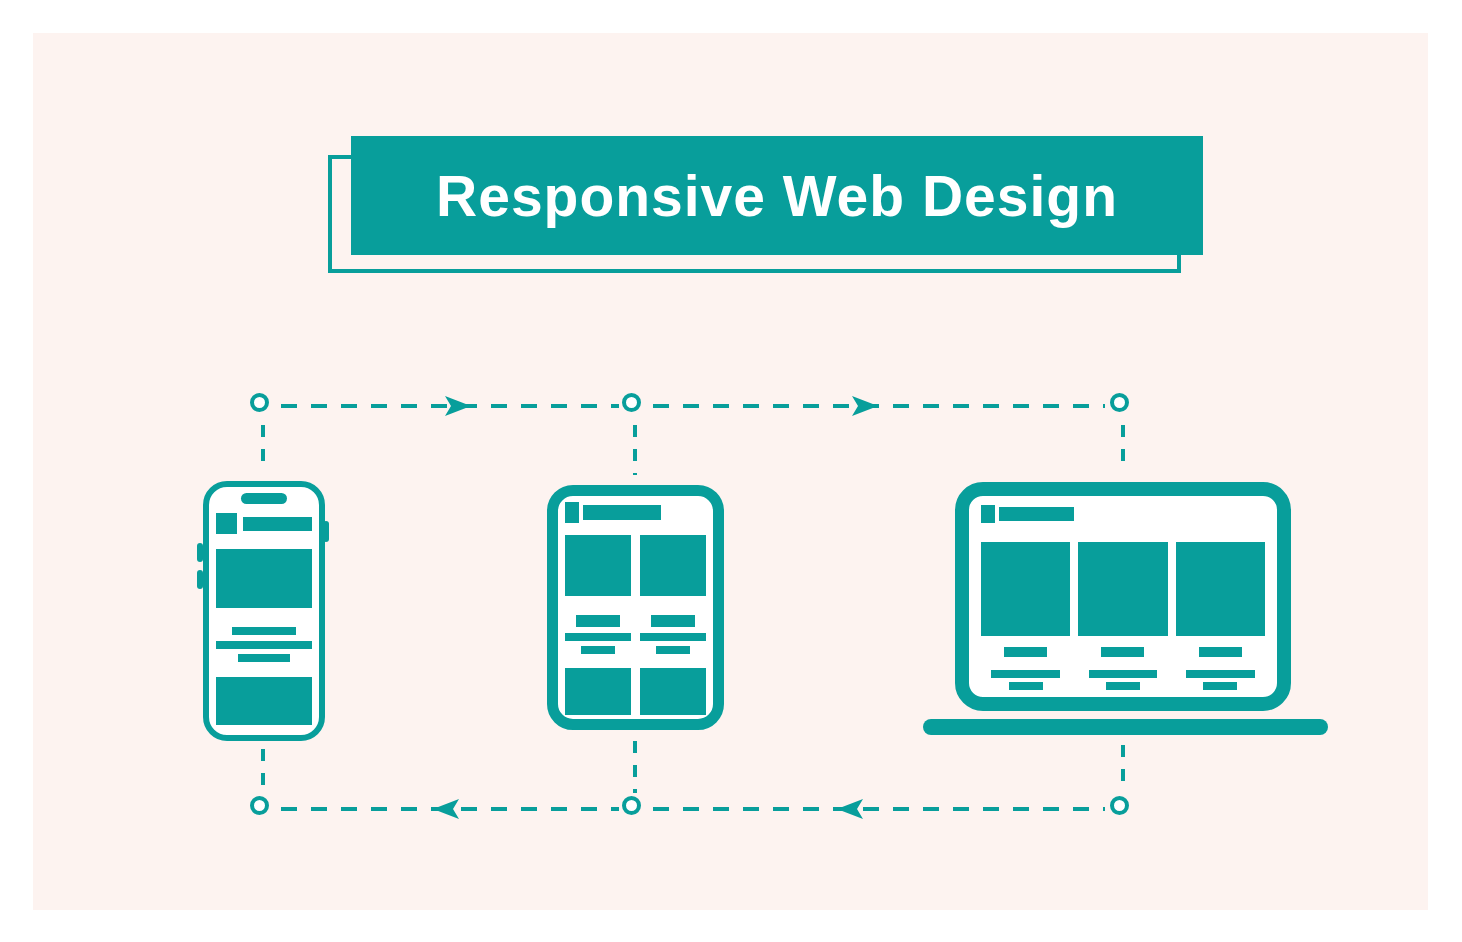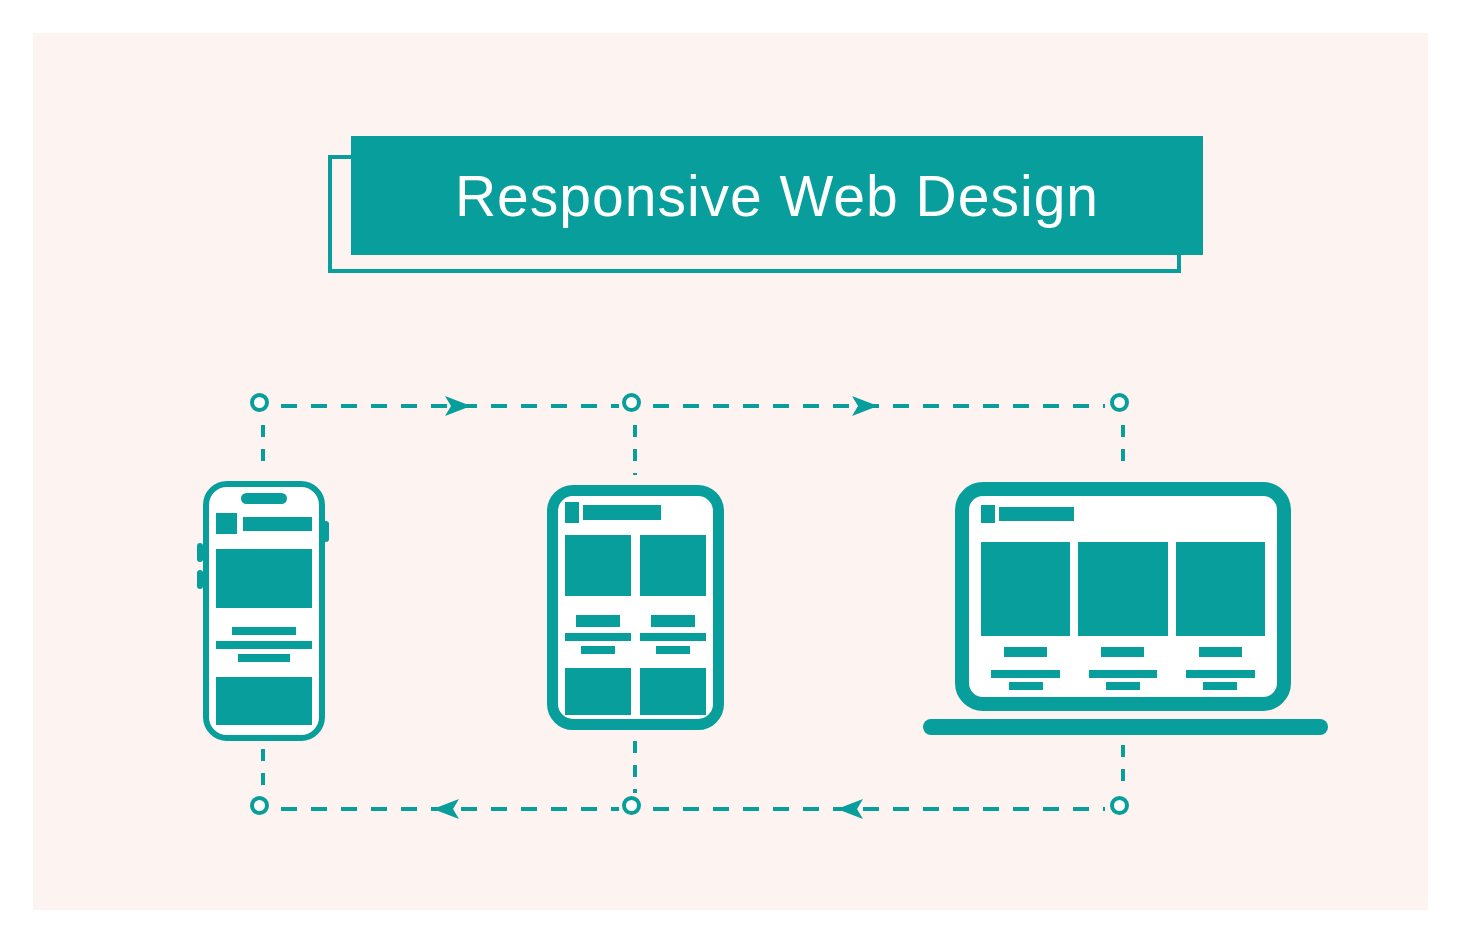--- a/index.html
+++ b/index.html
@@ -34,21 +34,21 @@
   .banner-fill {
     position: absolute;
     left: 318px; top: 103px;
     width: 852px; height: 119px;
     background: var(--teal);
     display: flex; align-items: center; justify-content: center;
   }
   .banner-title {
     color: var(--white);
     font-size: 57px;
-    font-weight: 400;
+    font-weight: 700;
     letter-spacing: 1px;
     white-space: nowrap;
   }
 
   
   .hline {
     position: absolute; height: 4px;
     background-image: repeating-linear-gradient(90deg, var(--teal) 0 16px, transparent 16px 30px);
   }
   .vline {

